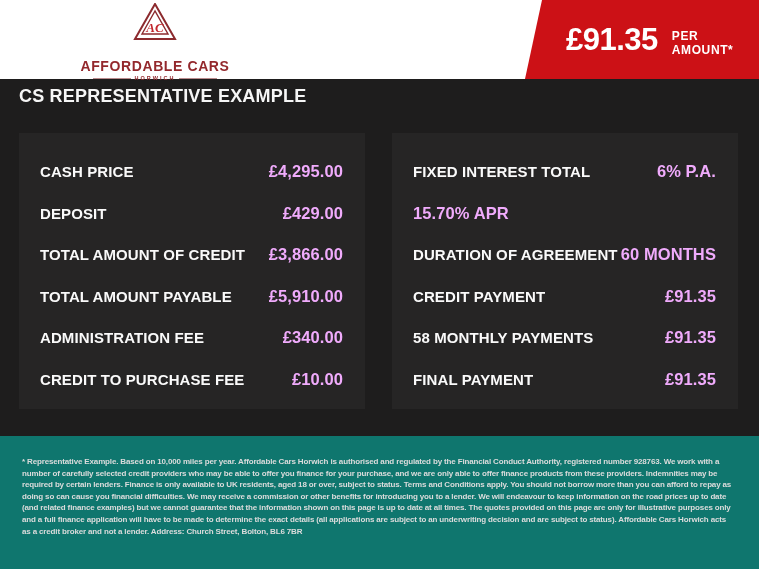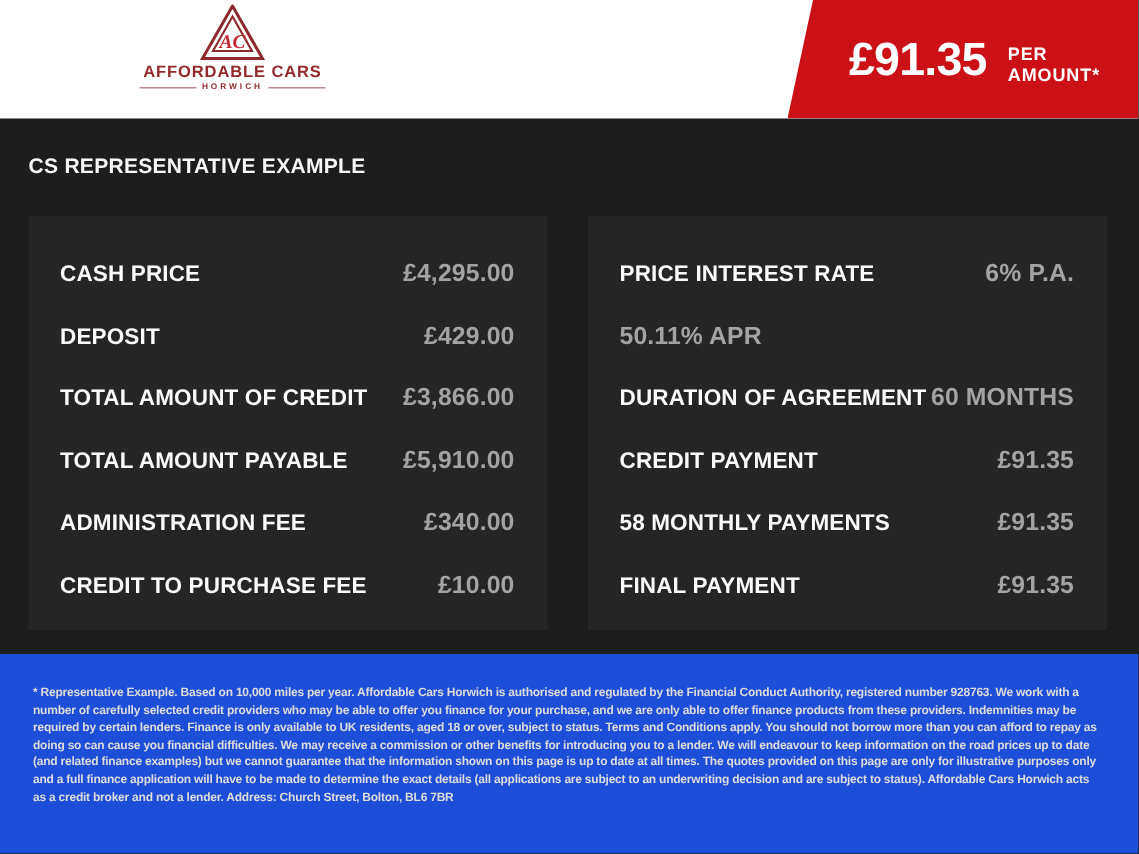--- a/index.html
+++ b/index.html
@@ -3,42 +3,42 @@
 <meta charset="utf-8">
 <style>
   * { margin:0; padding:0; box-sizing:border-box; }
   html,body { width:759px; height:569px; overflow:hidden; }
   body { font-family:"Liberation Sans", sans-serif; background:#1e1d1d; }
 
   
   .header { position:relative; height:79px; background:#ffffff; }
   .logo { position:absolute; left:80px; top:3px; width:150px; text-align:center; }
   .logo svg { display:block; margin:0 auto; }
-  .logo-name { color:#93282c; font-weight:bold; font-size:11px; letter-spacing:0.6px; margin-top:1px; white-space:nowrap; }
+  .logo-name { color:#93282c; font-weight:bold; font-size:14px; letter-spacing:0.6px; margin-top:17px; white-space:nowrap; }
   .logo-sub { display:flex; align-items:center; justify-content:center; gap:4px; margin-top:1px; }
   .logo-sub .dash { height:1px; width:38px; background:#b98a8c; }
   .logo-location { color:#93282c; font-size:5.5px; letter-spacing:2px; font-weight:bold; }
 
   .banner { position:absolute; right:0; top:0; width:234px; height:79px; background:#cc1116;
             clip-path:polygon(17px 0, 100% 0, 100% 100%, 0 100%);
             display:flex; align-items:center; }
   .banner-amount { color:#ffffff; font-weight:bold; font-size:31px; margin-left:41px; letter-spacing:-0.5px; }
   .banner-suffix { color:#ffffff; font-weight:bold; font-size:12px; margin-left:14px; margin-top:7px; letter-spacing:0.6px; }
 
   
   .main { height:357px; background:#1e1d1d; }
-  .page-title { color:#f6f6f6; font-weight:bold; font-size:14px; letter-spacing:0.2px; padding:23px 0 0 19px; }
+  .page-title { color:#f6f6f6; font-weight:bold; font-size:18px; letter-spacing:0.2px; padding:7px 0 0 19px; }
   .panels { display:flex; gap:27px; margin:26px 21px 0 19px; }
   .panel { flex:1; background:#262525; height:276px; padding:18px 22px 0 21px; }
   .finance-row { height:41.5px; display:flex; justify-content:space-between; align-items:center; }
   .row-label { color:#fafafa; font-weight:bold; font-size:15px; letter-spacing:0.1px; white-space:nowrap; }
-  .row-value { color:#a3a3a3; font-weight:bold; font-size:16.5px; letter-spacing:0.1px; white-space:nowrap;text-align:center; }
+  .row-value { color:#f0abfc; font-weight:bold; font-size:16.5px; letter-spacing:0.1px; white-space:nowrap;text-align:center; }
 
   
-  .footer { height:133px; background:#1d4ed8; padding:20px 20px 0 22px; }
+  .footer { height:133px; background:#0f766e; padding:20px 20px 0 22px; }
   .disclaimer { color:#dcdcdc; font-size:8px; font-weight:bold; line-height:11.6px;
                 letter-spacing:-0.15px; width:714px; text-align:left; }
 </style>
 </head>
 <body>
 
 <div class="header">
   <div class="logo">
     <svg width="48" height="38" viewBox="0 0 48 38">
       <polygon points="24,1 4,36 44,36" fill="none" stroke="#8c2a2e" stroke-width="2"></polygon>
@@ -85,25 +85,25 @@
         <span class="row-value">£340.00</span>
       </div>
       <div class="finance-row">
         <span class="row-label">CREDIT TO PURCHASE FEE</span>
         <span class="row-value">£10.00</span>
       </div>
     </div>
 
     <div class="panel">
       <div class="finance-row">
-        <span class="row-label">PRICE INTEREST RATE</span>
+        <span class="row-label">FIXED INTEREST TOTAL</span>
         <span class="row-value">6% P.A.</span>
       </div>
       <div class="finance-row">
-        <span class="row-value">50.11% APR</span>
+        <span class="row-value">15.70% APR</span>
       </div>
       <div class="finance-row">
         <span class="row-label">DURATION OF AGREEMENT</span>
         <span class="row-value">60 MONTHS</span>
       </div>
       <div class="finance-row">
         <span class="row-label">CREDIT PAYMENT</span>
         <span class="row-value">£91.35</span>
       </div>
       <div class="finance-row">

